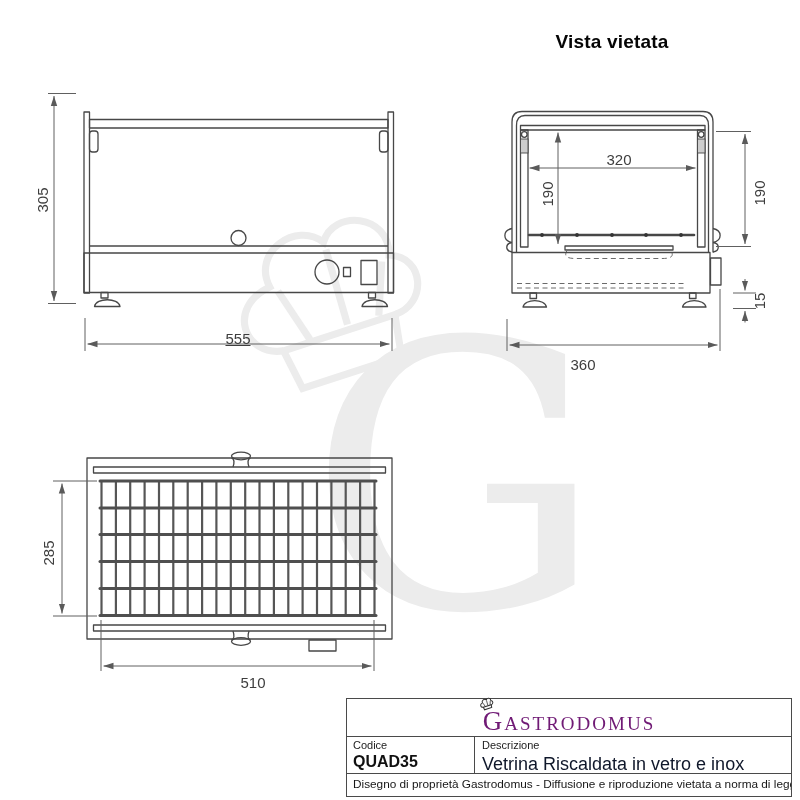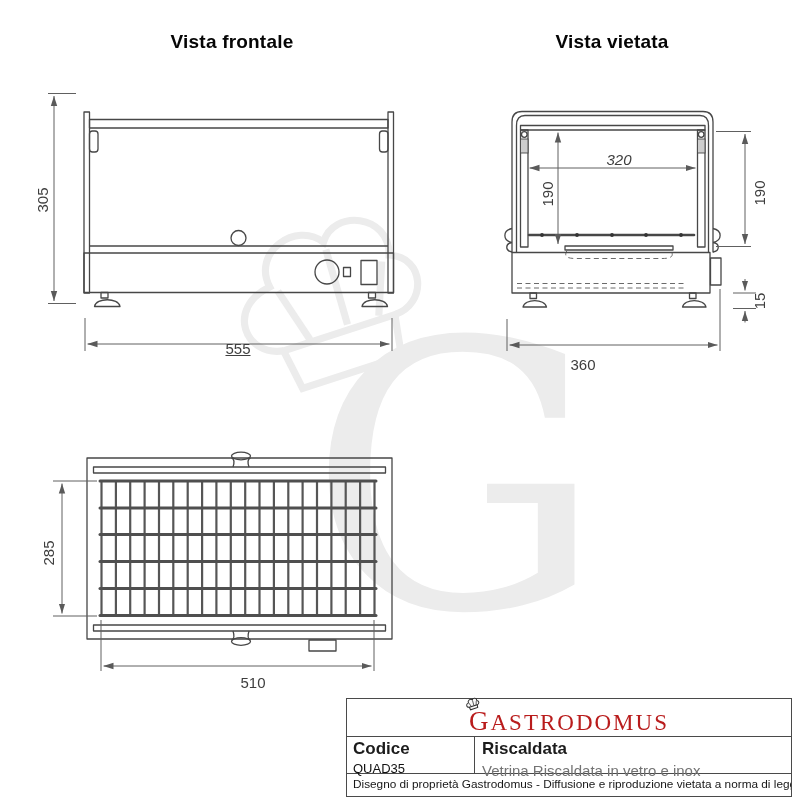--- a/index.html
+++ b/index.html
@@ -23,30 +23,30 @@
   .hbar{stroke:#4f4f4f;stroke-width:3;stroke-linecap:round;}
 
   
   #watermark{position:absolute;left:190px;top:215px;z-index:1;}
 
   
   #title-block{position:absolute;left:346px;top:698px;width:446px;height:99px;
     border:1.5px solid #4a4a4a;box-sizing:border-box;background:#fff;z-index:4;}
   .tb-row1{height:37px;text-align:center;padding-top:3px;box-sizing:border-box;}
   .logo-wrap{position:relative;display:inline-block;margin-top:4px;}
-  .brand{display:inline-block;font-family:"Liberation Serif",serif;font-size:23px;
-    letter-spacing:2px;text-transform:uppercase;color:#b91c1c;}
+  .brand{display:inline-block;font-family:"Liberation Serif",serif;font-size:19px;
+    letter-spacing:2px;text-transform:uppercase;color:#701a75;}
   .brand::first-letter{font-size:27px;}
   .hat-icon{position:absolute;left:-5px;top:-10px;}
   .tb-row2{display:flex;border-top:1.2px solid #4a4a4a;height:37px;box-sizing:border-box;}
   .tb-cell-code{width:128px;border-right:1.2px solid #4a4a4a;padding:2px 0 0 6px;box-sizing:border-box;}
   .tb-cell-desc{flex:1;padding:2px 0 0 7px;}
-  .tb-label{font-size:17px;color:#1c1c1c;font-weight:bold;}
-  .tb-code-value{font-size:13px;font-weight:normal;color:#111;margin-top:2px;}
-  .tb-desc-value{font-size:15px;color:#737373;margin-top:3px;}
+  .tb-label{font-size:11px;color:#1c1c1c;}
+  .tb-code-value{font-size:16px;font-weight:bold;color:#111;margin-top:2px;}
+  .tb-desc-value{font-size:18px;color:#0f172a;margin-top:3px;}
   .tb-row3{border-top:1.2px solid #4a4a4a;height:21px;line-height:20px;padding-left:6px;
     font-size:11.8px;color:#171717;white-space:nowrap;overflow:hidden;}
 </style>
 </head>
 <body>
 
 <div id="canvas">
 
   <svg id="watermark" width="400" height="420" viewBox="0 0 400 420">
     <g transform="translate(135,95) rotate(-18) scale(13) translate(-8,-8)" stroke="#ececec" stroke-width="0.55" fill="none">
@@ -176,27 +176,26 @@
 
       <line class="dim" x1="53" y1="481" x2="97" y2="481"></line>
       <line class="dim" x1="53" y1="616" x2="97" y2="616"></line>
       <line class="dim" x1="62" y1="483.5" x2="62" y2="613.5" marker-start="url(#arr)" marker-end="url(#arr)"></line>
       <line class="dim" x1="101" y1="620" x2="101" y2="671"></line>
       <line class="dim" x1="374" y1="620" x2="374" y2="671"></line>
       <line class="dim" x1="103.5" y1="666" x2="371.5" y2="666" marker-start="url(#arr)" marker-end="url(#arr)"></line>
     </g>
   </svg>
 
-  <div class="view-title" style="left:132px;top:31px;">Vista frontale</div>
   <div class="view-title" style="left:512px;top:31px;">Vista vietata</div>
 
   <div class="dim-label rot90" style="left:8px;top:191px;">305</div>
-  <div class="dim-label" style="left:203px;top:340px;text-decoration:underline;">555</div>
-
-  <div class="dim-label" style="left:584px;top:151px;font-style:italic;">320</div>
+  <div class="dim-label" style="left:203px;top:330px;text-decoration:underline;">555</div>
+
+  <div class="dim-label" style="left:584px;top:151px;">320</div>
   <div class="dim-label rot90" style="left:513px;top:185px;">190</div>
   <div class="dim-label rot90" style="left:725px;top:184px;">190</div>
   <div class="dim-label rot90" style="left:725px;top:292px;">15</div>
   <div class="dim-label" style="left:548px;top:356px;">360</div>
 
   <div class="dim-label rot90" style="left:14px;top:544px;">285</div>
   <div class="dim-label" style="left:218px;top:674px;">510</div>
 
   <div id="title-block">
     <div class="tb-row1">
@@ -210,20 +209,20 @@
         </svg>
         <span class="brand">Gastrodomus</span>
       </span>
     </div>
     <div class="tb-row2">
       <div class="tb-cell-code">
         <div class="tb-label">Codice</div>
         <div class="tb-code-value">QUAD35</div>
       </div>
       <div class="tb-cell-desc">
-        <div class="tb-label">Riscaldata</div>
+        <div class="tb-label">Descrizione</div>
         <div class="tb-desc-value">Vetrina Riscaldata in vetro e inox</div>
       </div>
     </div>
     <div class="tb-row3">Disegno di proprietà Gastrodomus - Diffusione e riproduzione vietata a norma di legge.</div>
   </div>
 
 </div>
 
 </body></html>

